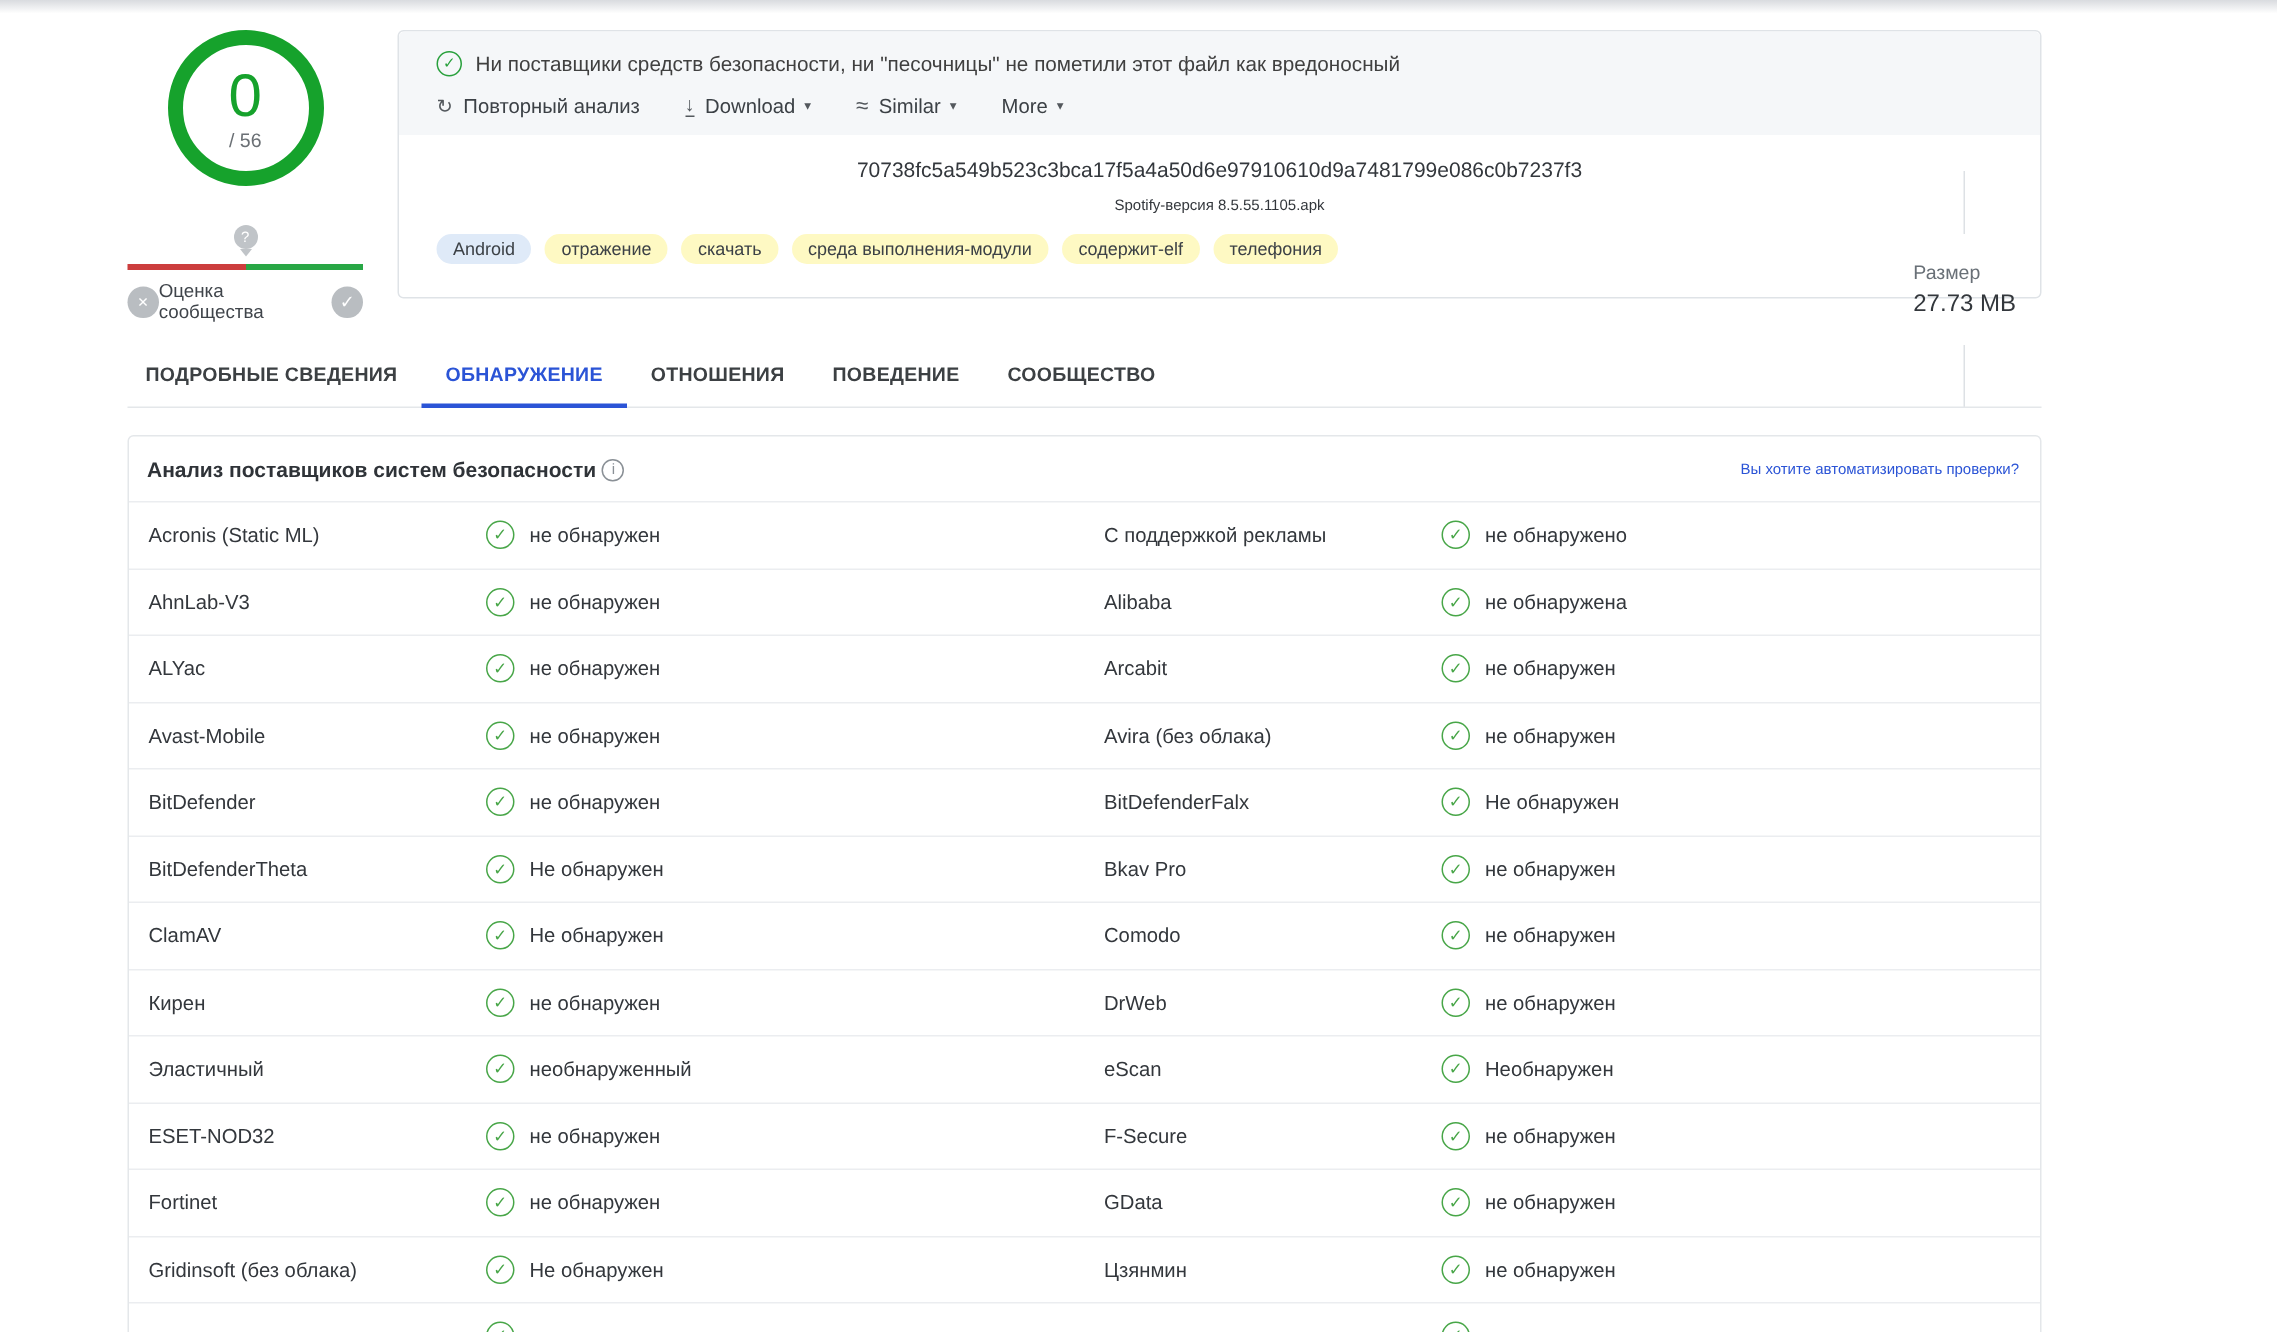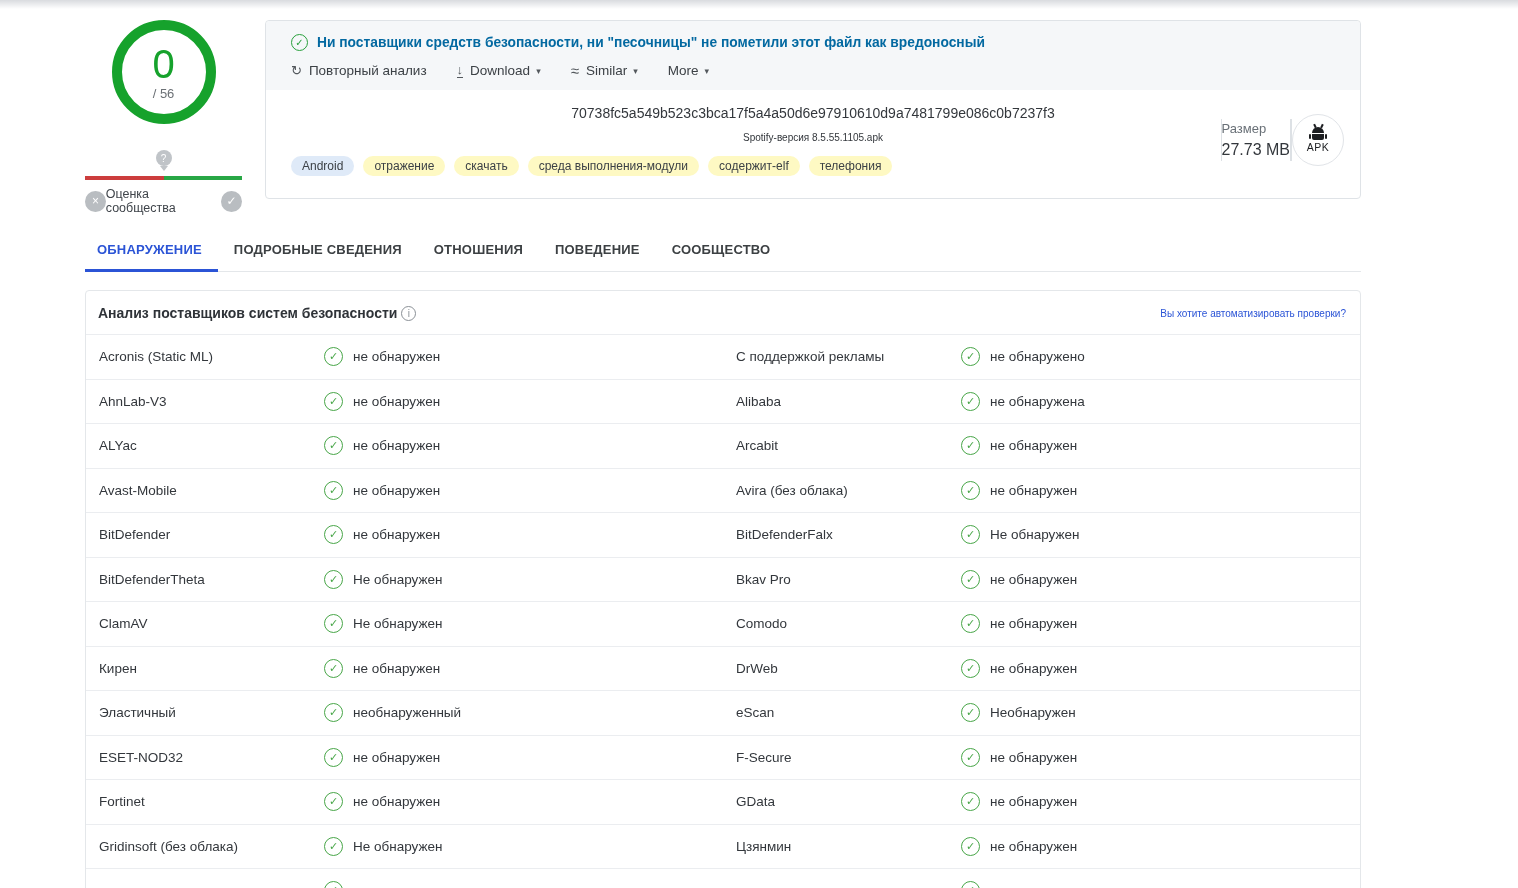--- a/index.html
+++ b/index.html
@@ -32,35 +32,35 @@
     display:flex;align-items:center;justify-content:center;font-size:12px;cursor:pointer;}
   .vote-label{font-size:12.5px;color:#3f444a;}
 
   
   .header-card{position:absolute;left:265px;top:20px;width:1096px;height:179px;
     border:1px solid #dfe3e7;border-radius:4px;background:#fff;}
   .banner{background:#f5f7f9;padding:13px 25px 12px;border-radius:4px 4px 0 0;}
   .banner-msg{display:flex;align-items:center;gap:9px;}
   .banner-check{width:17px;height:17px;border:1.5px solid #28a03c;border-radius:50%;
     color:#28a03c;font-size:10px;display:flex;align-items:center;justify-content:center;flex:none;}
-  .banner-text{color:#0369a1;font-weight:bold;font-size:13.8px;}
+  .banner-text{color:#404040;font-weight:normal;font-size:13.8px;}
   .banner-actions{display:flex;align-items:center;gap:30px;margin-top:12px;}
   .action-btn{display:flex;align-items:center;gap:7px;font-size:13.5px;color:#3c4146;cursor:pointer;}
   .a-icon{font-size:13px;color:#53585d;line-height:1;}
   .a-icon.download-icon{border-bottom:1.5px solid #53585d;padding-bottom:1px;}
   .a-icon.similar-icon{font-size:15px;}
   .caret{font-size:9px;color:#53585d;margin-left:-1px;}
   .file-info{padding:15px 25px;text-align:center;}
   .file-hash{font-size:14px;color:#33373c;}
   .file-name{font-size:10px;color:#33373c;margin-top:11px;}
   .file-tags{display:flex;gap:9px;margin-top:13px;}
   .tag{font-size:12px;color:#3c4146;background:#fef9c3;border-radius:10px;
     padding:3px 11px;cursor:pointer;white-space:nowrap;}
   .tag-android{background:#dfeaf8;}
-  .meta-block{position:absolute;right:16px;top:93px;display:flex;align-items:center;}
+  .meta-block{position:absolute;right:16px;top:93px;display:flex;align-items:center;gap:18px;flex-direction:column;}
   .meta-divider{width:1px;height:42px;background:#dde1e5;}
   .meta-col .label{font-size:13px;color:#697077;}
   .meta-col .value{font-size:16px;color:#33373c;margin-top:5px;}
   .apk-badge{width:52px;height:52px;border:1px solid #e1e4e8;border-radius:50%;
     display:flex;flex-direction:column;align-items:center;justify-content:center;background:#fff;}
   .robot{position:relative;width:16px;height:13px;}
   .robot-head{width:12px;height:6px;border-radius:6px 6px 0 0;background:#1c1e21;margin:0 auto;position:relative;}
   .robot-head::before,.robot-head::after{content:"";position:absolute;top:-3px;width:1.5px;height:4px;background:#1c1e21;}
   .robot-head::before{left:2px;transform:rotate(-25deg);}
   .robot-head::after{right:2px;transform:rotate(25deg);}
@@ -176,22 +176,22 @@
       <div class="robot">
         <div class="robot-head"></div>
         <div class="robot-body"></div>
       </div>
       <div class="apk-label">APK</div>
     </div>
   </div>
 </div>
 
 <div class="tabs">
+    <div class="tab">ПОДРОБНЫЕ СВЕДЕНИЯ</div>
     <div class="tab active">ОБНАРУЖЕНИЕ</div>
-    <div class="tab">ПОДРОБНЫЕ СВЕДЕНИЯ</div>
     <div class="tab">ОТНОШЕНИЯ</div>
     <div class="tab">ПОВЕДЕНИЕ</div>
     <div class="tab">СООБЩЕСТВО</div>
   </div>
 
 <div class="vendors-card">
   <div class="vendors-header">
     <div class="vendors-title-wrap">
       <span class="vendors-title">Анализ поставщиков систем безопасности</span>
       <span class="info-circle">i</span>

